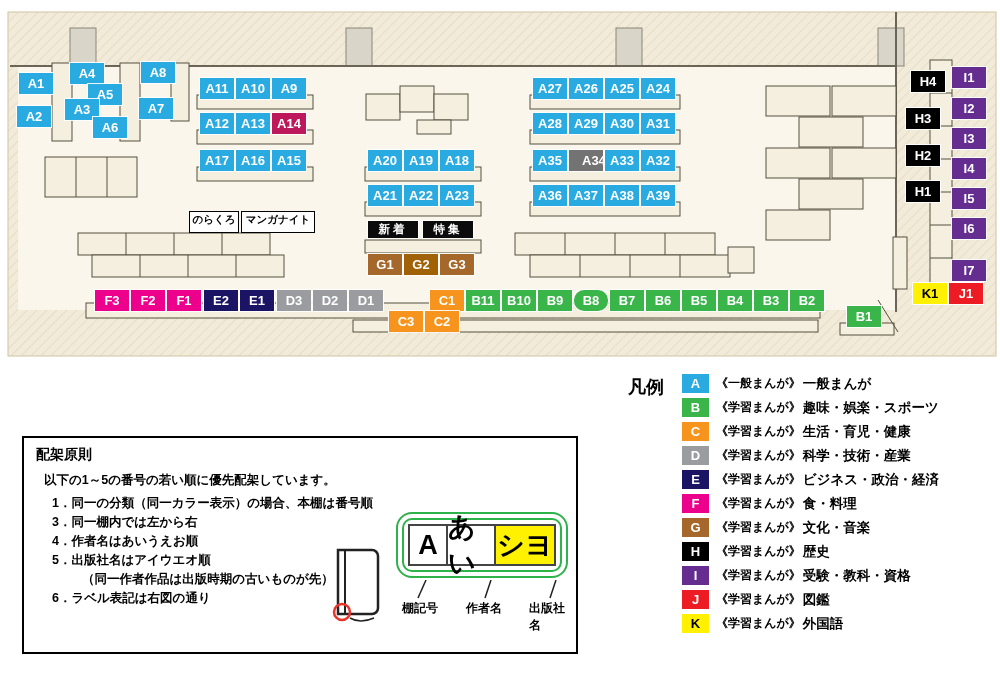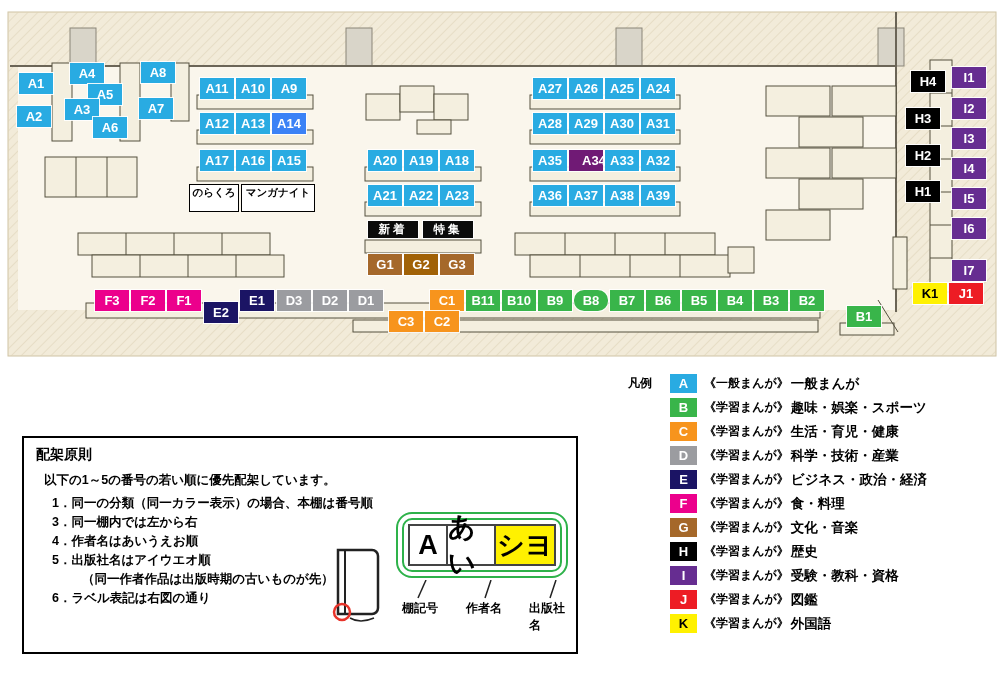--- a/index.html
+++ b/index.html
@@ -12,31 +12,31 @@
   .map{position:absolute;left:0;top:0;width:1000px;height:366px;}
   .map svg{position:absolute;left:0;top:0;}
   .labels-layer{position:absolute;left:0;top:0;width:100%;height:100%;}
   .chip{
     position:absolute;width:34px;height:21px;line-height:21px;text-align:center;
     font-size:13px;font-weight:700;color:#fff;box-sizing:border-box;
     box-shadow:0 0 0 1px rgba(255,255,255,.9);
   }
   .chip.dark{color:#000;}
   .tag{
-    position:absolute;height:28px;line-height:15px;background:#fff;border:1px solid #000;
-    font-size:10.5px;font-weight:700;text-align:center;color:#000;box-sizing:border-box;
+    position:absolute;height:22px;line-height:15px;background:#fff;border:1px solid #000;
+    font-size:10.5px;font-weight:700;text-align:center;color:#000;box-sizing:border-box;margin-top:27px;
   }
   .bbox{
     position:absolute;height:17px;line-height:17px;background:#0b0b0b;color:#fff;
     font-size:11.5px;font-weight:700;text-align:center;letter-spacing:3px;
     box-shadow:0 0 0 1px rgba(255,255,255,.9);
   }
   
   .legend{position:absolute;left:628px;top:374px;display:flex;align-items:flex-start;}
-  .legend-title{font-size:12px;font-weight:700;margin:1px 18px 0 0;}
+  .legend-title{font-size:18px;font-weight:700;margin:1px 18px 0 0;}
   .legend-row{display:flex;align-items:center;margin-bottom:5px;}
   .legend-sq{
     width:27px;height:19px;line-height:19px;text-align:center;
     font-size:13px;font-weight:700;color:#fff;margin-right:7px;flex:0 0 auto;
   }
   .legend-sq.dark{color:#000;}
   .legend-scope{font-size:12px;font-weight:700;}
   .legend-cat{font-size:13.5px;font-weight:700;margin-left:2px;}
   
   .principles{
@@ -161,40 +161,40 @@
       <div class="chip" style="left: 88px; top: 84px; background: rgb(41, 171, 226);">A5</div>
       <div class="chip" style="left: 65px; top: 99px; background: rgb(41, 171, 226);">A3</div>
       <div class="chip" style="left: 93px; top: 117px; background: rgb(41, 171, 226);">A6</div>
       <div class="chip" style="left: 141px; top: 62px; background: rgb(41, 171, 226);">A8</div>
       <div class="chip" style="left: 139px; top: 98px; background: rgb(41, 171, 226);">A7</div>
       <div class="chip" style="left: 200px; top: 78px; background: rgb(41, 171, 226);">A11</div>
       <div class="chip" style="left: 236px; top: 78px; background: rgb(41, 171, 226);">A10</div>
       <div class="chip" style="left: 272px; top: 78px; background: rgb(41, 171, 226);">A9</div>
       <div class="chip" style="left: 200px; top: 113px; background: rgb(41, 171, 226);">A12</div>
       <div class="chip" style="left: 236px; top: 113px; background: rgb(41, 171, 226);">A13</div>
-      <div class="chip" style="left: 272px; top: 113px; background: #3b82f6;">A14</div>
+      <div class="chip" style="left: 272px; top: 113px; background: #be185d;">A14</div>
       <div class="chip" style="left: 200px; top: 150px; background: rgb(41, 171, 226);">A17</div>
       <div class="chip" style="left: 236px; top: 150px; background: rgb(41, 171, 226);">A16</div>
       <div class="chip" style="left: 272px; top: 150px; background: rgb(41, 171, 226);">A15</div>
       <div class="chip" style="left: 368px; top: 150px; background: rgb(41, 171, 226);">A20</div>
       <div class="chip" style="left: 404px; top: 150px; background: rgb(41, 171, 226);">A19</div>
       <div class="chip" style="left: 440px; top: 150px; background: rgb(41, 171, 226);">A18</div>
       <div class="chip" style="left: 368px; top: 185px; background: rgb(41, 171, 226);">A21</div>
       <div class="chip" style="left: 404px; top: 185px; background: rgb(41, 171, 226);">A22</div>
       <div class="chip" style="left: 440px; top: 185px; background: rgb(41, 171, 226);">A23</div>
       <div class="chip" style="left: 533px; top: 78px; background: rgb(41, 171, 226);">A27</div>
       <div class="chip" style="left: 569px; top: 78px; background: rgb(41, 171, 226);">A26</div>
       <div class="chip" style="left: 605px; top: 78px; background: rgb(41, 171, 226);">A25</div>
       <div class="chip" style="left: 641px; top: 78px; background: rgb(41, 171, 226);">A24</div>
       <div class="chip" style="left: 533px; top: 113px; background: rgb(41, 171, 226);">A28</div>
       <div class="chip" style="left: 569px; top: 113px; background: rgb(41, 171, 226);">A29</div>
       <div class="chip" style="left: 605px; top: 113px; background: rgb(41, 171, 226);">A30</div>
       <div class="chip" style="left: 641px; top: 113px; background: rgb(41, 171, 226);">A31</div>
       <div class="chip" style="left: 533px; top: 150px; background: rgb(41, 171, 226);">A35</div>
-      <div class="chip" style="left: 569px; top: 150px; background: #701a75; padding-left: 13px;">A34</div>
+      <div class="chip" style="left: 569px; top: 150px; background: #737373; padding-left: 13px;">A34</div>
       <div class="chip" style="left: 605px; top: 150px; background: rgb(41, 171, 226);">A33</div>
       <div class="chip" style="left: 641px; top: 150px; background: rgb(41, 171, 226);">A32</div>
       <div class="chip" style="left: 533px; top: 185px; background: rgb(41, 171, 226);">A36</div>
       <div class="chip" style="left: 569px; top: 185px; background: rgb(41, 171, 226);">A37</div>
       <div class="chip" style="left: 605px; top: 185px; background: rgb(41, 171, 226);">A38</div>
       <div class="chip" style="left: 641px; top: 185px; background: rgb(41, 171, 226);">A39</div>
       <div class="chip" style="left: 368px; top: 254px; background: rgb(165, 104, 42);">G1</div>
       <div class="chip" style="left: 404px; top: 254px; background: #a16207;">G2</div>
       <div class="chip" style="left: 440px; top: 254px; background: rgb(165, 104, 42);">G3</div>
       <div class="chip" style="left: 911px; top: 71px; background: rgb(0, 0, 0);">H4</div>
@@ -206,21 +206,21 @@
       <div class="chip" style="left: 952px; top: 128px; background: rgb(102, 45, 145);">I3</div>
       <div class="chip" style="left: 952px; top: 158px; background: rgb(102, 45, 145);">I4</div>
       <div class="chip" style="left: 952px; top: 188px; background: rgb(102, 45, 145);">I5</div>
       <div class="chip" style="left: 952px; top: 218px; background: rgb(102, 45, 145);">I6</div>
       <div class="chip" style="left: 952px; top: 260px; background: rgb(102, 45, 145);">I7</div>
       <div class="chip dark" style="left: 913px; top: 283px; background: rgb(255, 241, 0);">K1</div>
       <div class="chip" style="left: 949px; top: 283px; background: rgb(237, 28, 36);">J1</div>
       <div class="chip" style="left: 95px; top: 290px; background: rgb(236, 0, 140);">F3</div>
       <div class="chip" style="left: 131px; top: 290px; background: rgb(236, 0, 140);">F2</div>
       <div class="chip" style="left: 167px; top: 290px; background: rgb(236, 0, 140);">F1</div>
-      <div class="chip" style="left: 204px; top: 290px; background: rgb(27, 20, 100); margin-top: 12px;">E2</div>
+      <div class="chip" style="left: 204px; top: 290px; background: rgb(27, 20, 100);">E2</div>
       <div class="chip" style="left: 240px; top: 290px; background: rgb(27, 20, 100);">E1</div>
       <div class="chip" style="left: 277px; top: 290px; background: rgb(155, 156, 160);">D3</div>
       <div class="chip" style="left: 313px; top: 290px; background: rgb(155, 156, 160);">D2</div>
       <div class="chip" style="left: 349px; top: 290px; background: rgb(155, 156, 160);">D1</div>
       <div class="chip" style="left: 430px; top: 290px; background: rgb(247, 148, 29);">C1</div>
       <div class="chip" style="left: 466px; top: 290px; background: rgb(57, 181, 74);">B11</div>
       <div class="chip" style="left: 502px; top: 290px; background: rgb(57, 181, 74);">B10</div>
       <div class="chip" style="left: 538px; top: 290px; background: rgb(57, 181, 74);">B9</div>
       <div class="chip" style="left: 574px; top: 290px; background: rgb(57, 181, 74); border-radius: 10px;">B8</div>
       <div class="chip" style="left: 610px; top: 290px; background: rgb(57, 181, 74);">B7</div>

